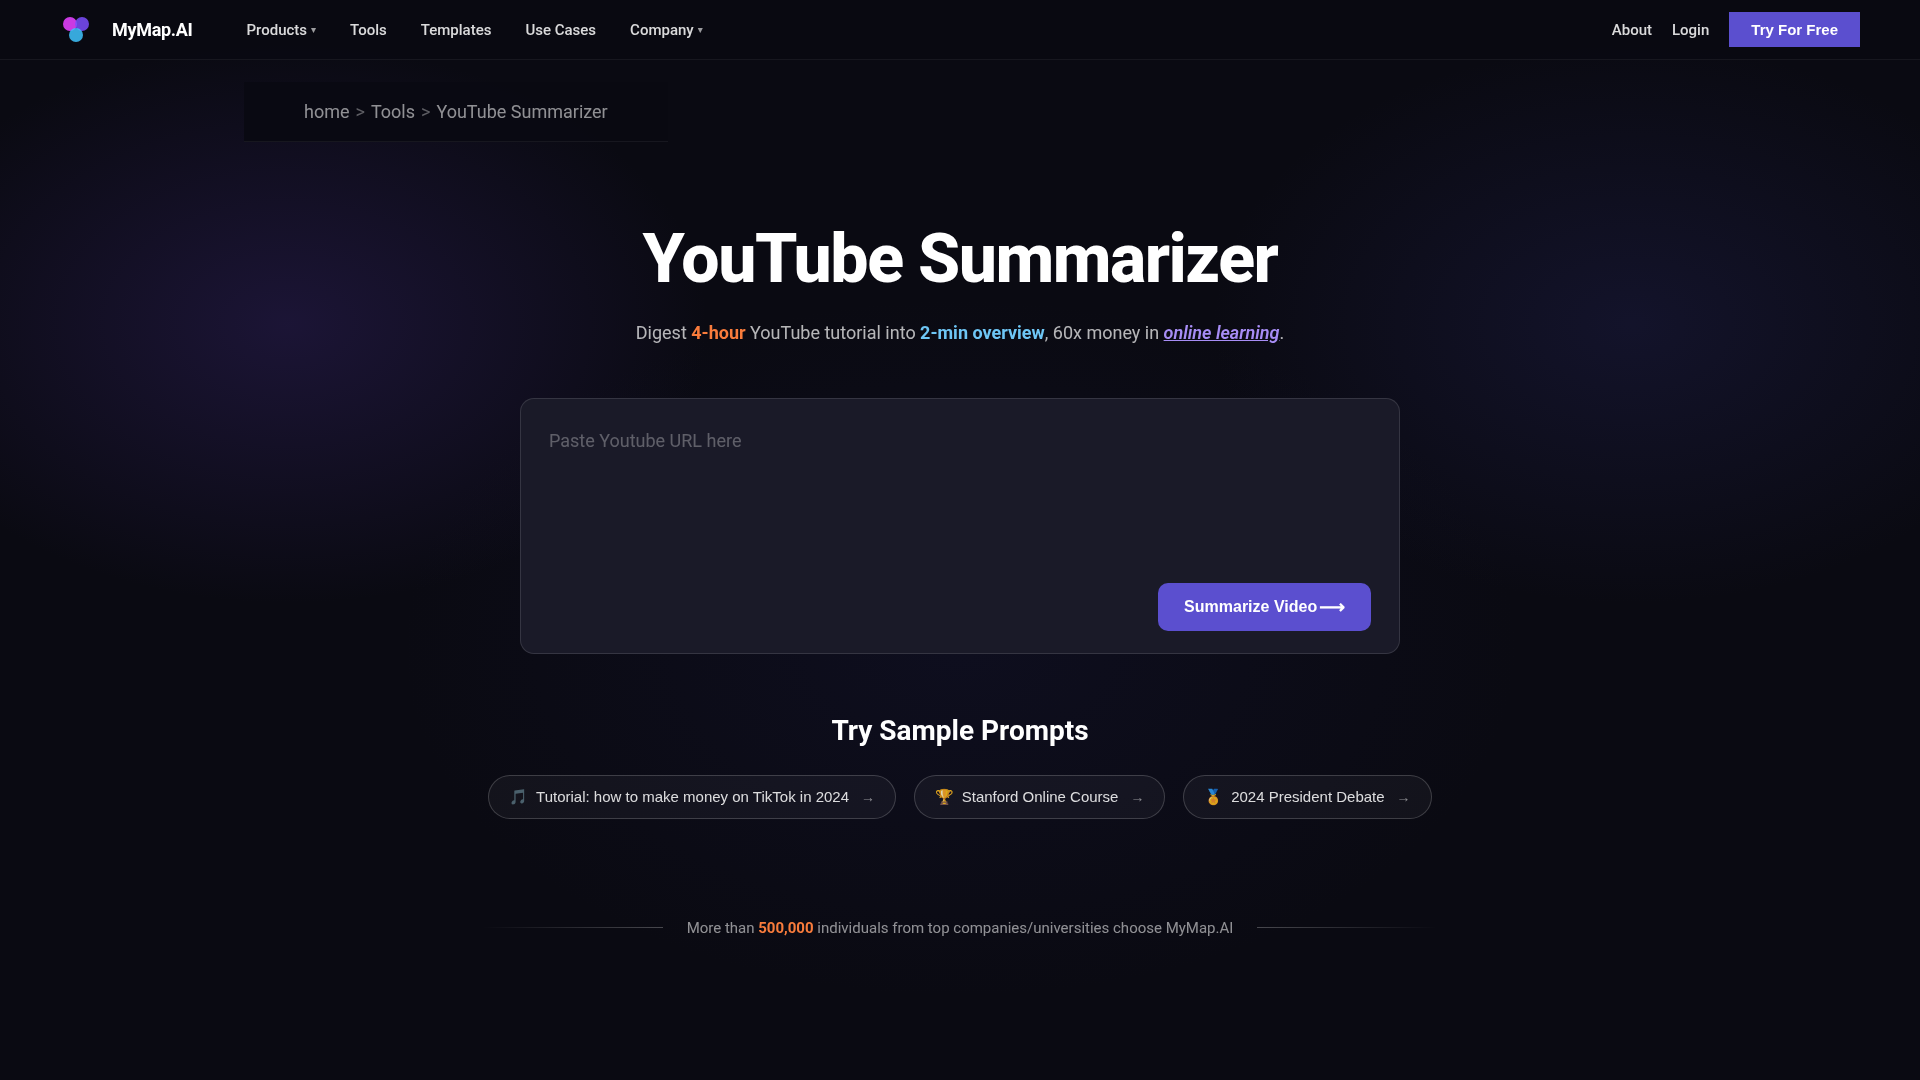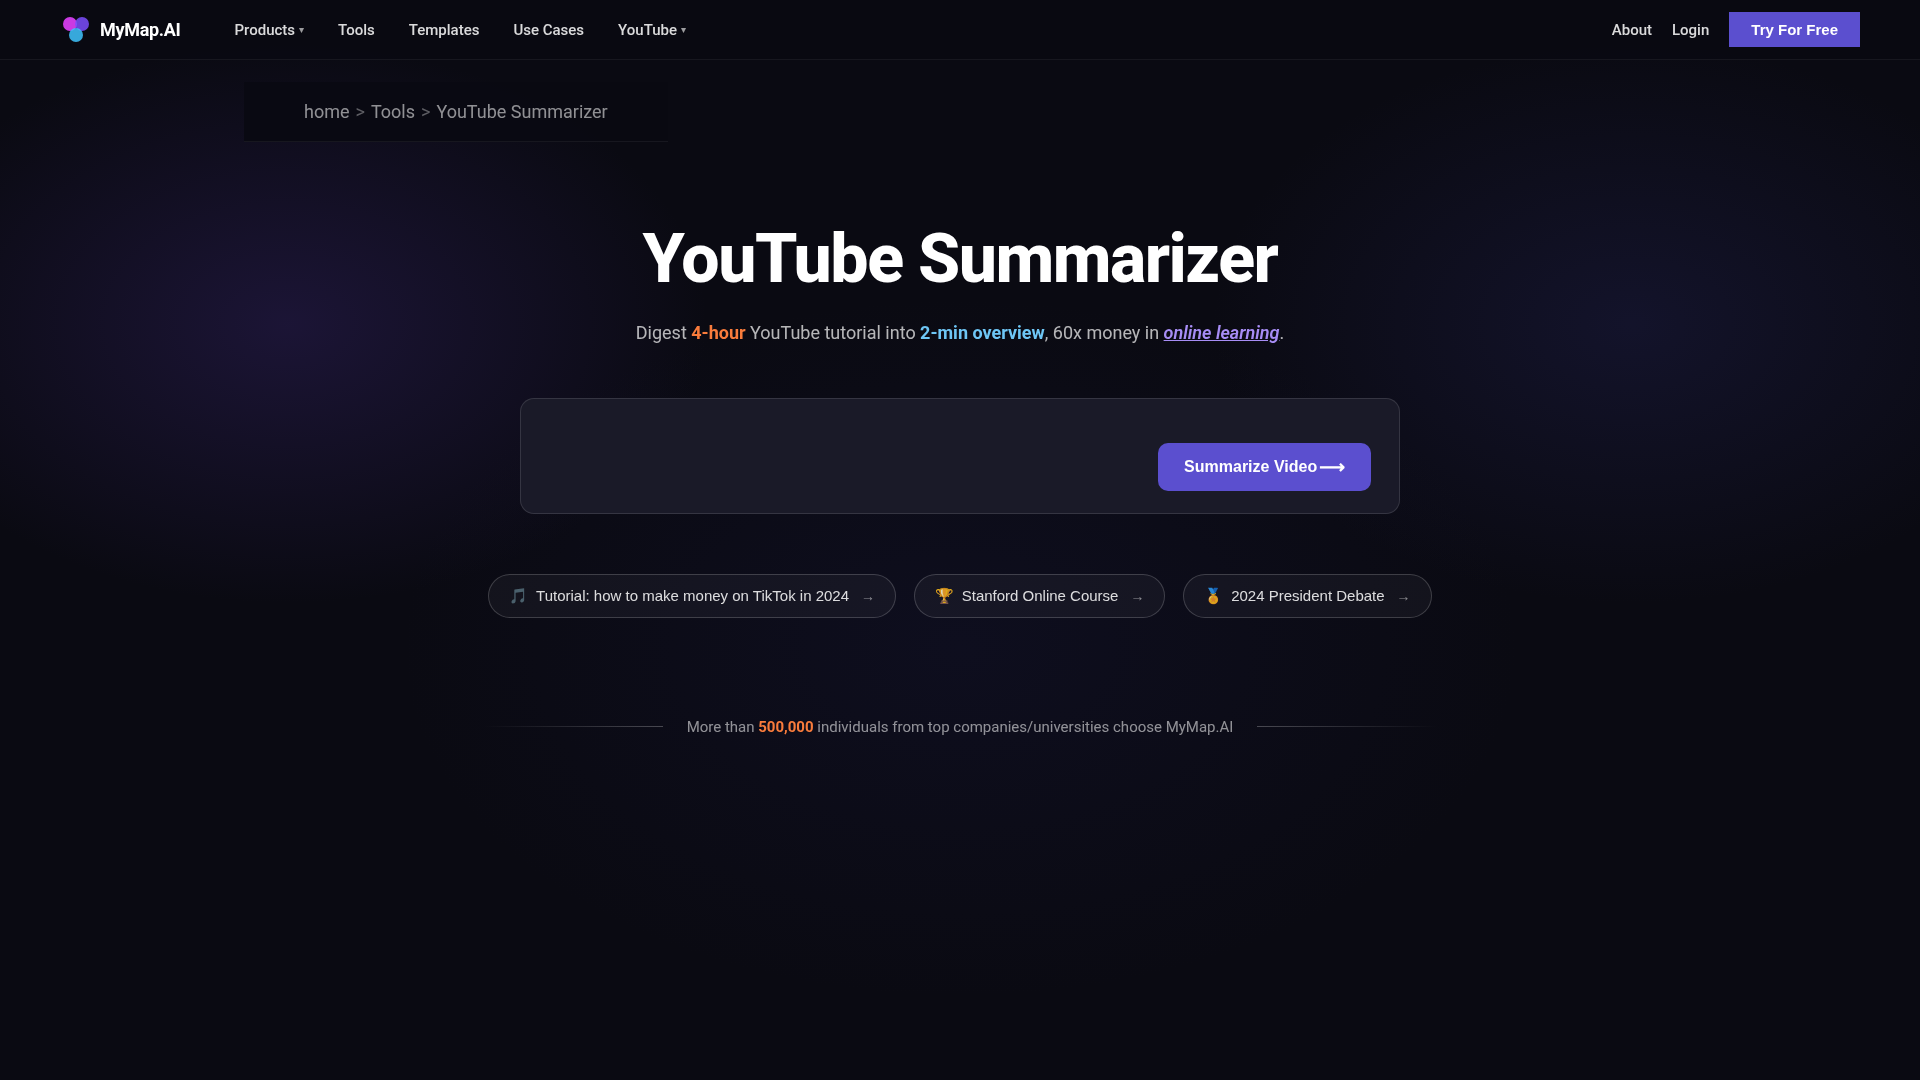--- a/index.html
+++ b/index.html
@@ -35,21 +35,21 @@
       align-items: center;
       padding: 0 60px;
       height: 60px;
       background: rgba(10,10,18,0.95);
       border-bottom: 1px solid rgba(255,255,255,0.06);
     }
 
     .nav-logo {
       display: flex;
       align-items: center;
-      gap: 8px;
+      gap: 20px;
       margin-right: 40px;
       text-decoration: none;
     }
 
     .logo-text {
       font-size: 18px;
       font-weight: 700;
       color: #fff;
       letter-spacing: -0.3px;
     }
@@ -308,21 +308,21 @@
     <a class="nav-item">
       <span>Tools</span>
     </a>
     <a class="nav-item">
       <span>Templates</span>
     </a>
     <a class="nav-item">
       <span>Use Cases</span>
     </a>
     <a class="nav-item">
-      <span>YouTube</span>
+      <span>Company</span>
       <span class="nav-chevron">▾</span>
     </a>
   </div>
 
   <div class="nav-right">
     <a class="nav-about">About</a>
     <a class="nav-login">Login</a>
     <button class="btn-try-free">Try For Free</button>
   </div>
 </nav>
@@ -338,29 +338,31 @@
   </nav>
 
   <div class="hero">
     <h1 class="hero-title">YouTube Summarizer</h1>
     <p class="hero-subtitle">
       <span>Digest </span><span class="highlight-orange">4-hour</span><span> YouTube tutorial into </span><span class="highlight-blue">2-min overview</span><span>, 60x money in </span><span class="highlight-link">online learning</span><span>.</span>
     </p>
   </div>
 
   <div class="input-card">
+    <textarea class="url-input" placeholder="Paste Youtube URL here" style=""></textarea>
     <div class="input-footer">
       <button class="btn-summarize">
         <span>Summarize Video</span>
         <span class="arrow-icon">⟶</span>
       </button>
     </div>
   </div>
 
   <div class="sample-section">
+    <h2 class="sample-title">Try Sample Prompts</h2>
     <div class="sample-chips">
       <button class="chip">
         <span>🎵</span>
         <span>Tutorial: how to make money on TikTok in 2024</span>
         <span class="chip-arrow">→</span>
       </button>
       <button class="chip">
         <span>🏆</span>
         <span>Stanford Online Course</span>
         <span class="chip-arrow">→</span>

